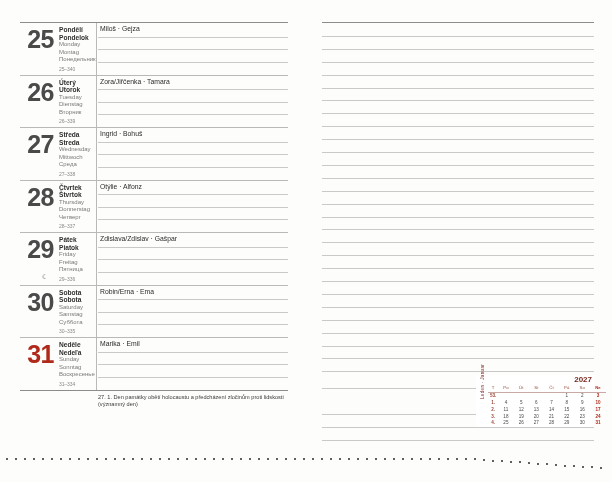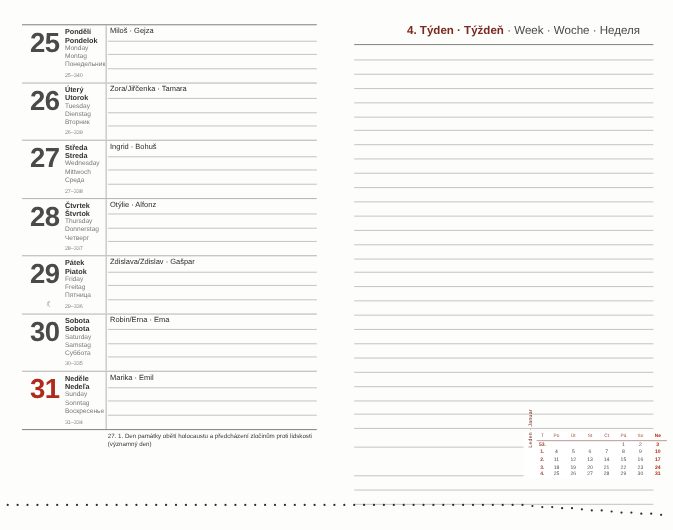--- a/index.html
+++ b/index.html
@@ -426,24 +426,20 @@
           </div>
           <div class="vline"></div>
         </div>
       </div>
 
     <div class="footnote">27. 1. Den památky obětí holocaustu a předcházení zločinům proti lidskosti (významný den)</div>
   </div>
 
   <div class="right-page">
 
-    <div class="week-header">
-      <span class="w1">4. Týden · Týždeň</span>
-      <span class="w2">· Week · Woche · Неделя</span>
-    </div>
 
     <div class="rp-lines" id="rp-lines">
         <i style="top: 12.9px;"></i>
         <i style="top: 25.8px;"></i>
         <i style="top: 38.7px;"></i>
         <i style="top: 51.6px;"></i>
         <i style="top: 64.5px;"></i>
         <i style="top: 77.4px;"></i>
         <i style="top: 90.3px;"></i>
         <i style="top: 103.2px;"></i>
@@ -470,20 +466,21 @@
 
     <div class="rp-bottom">
       <div id="rp-bottom-lines">
           <i style="position: absolute; left: 0px; right: 0px; border-top: 1px solid rgb(201, 201, 201); top: 13px;"></i>
           <i style="position: absolute; left: 0px; right: 0px; border-top: 1px solid rgb(201, 201, 201); top: 39px;"></i>
           <i style="position: absolute; left: 0px; right: 0px; border-top: 1px solid rgb(201, 201, 201); top: 52px;"></i>
           <i style="position: absolute; left: 0px; right: 0px; border-top: 1px solid rgb(201, 201, 201); top: 65px;"></i>
         </div>
 
       <div class="mini">
+        <div class="mini-year">2027</div>
         <div class="mini-wrap">
           <div class="mini-side">Leden · Januar</div>
           <table class="mcal">
             <thead>
                 <tr class="hdr" id="mcal-head">
                   <th>T</th>
                   <th>Po</th>
                   <th>Út</th>
                   <th>St</th>
                   <th>Čt</th>

